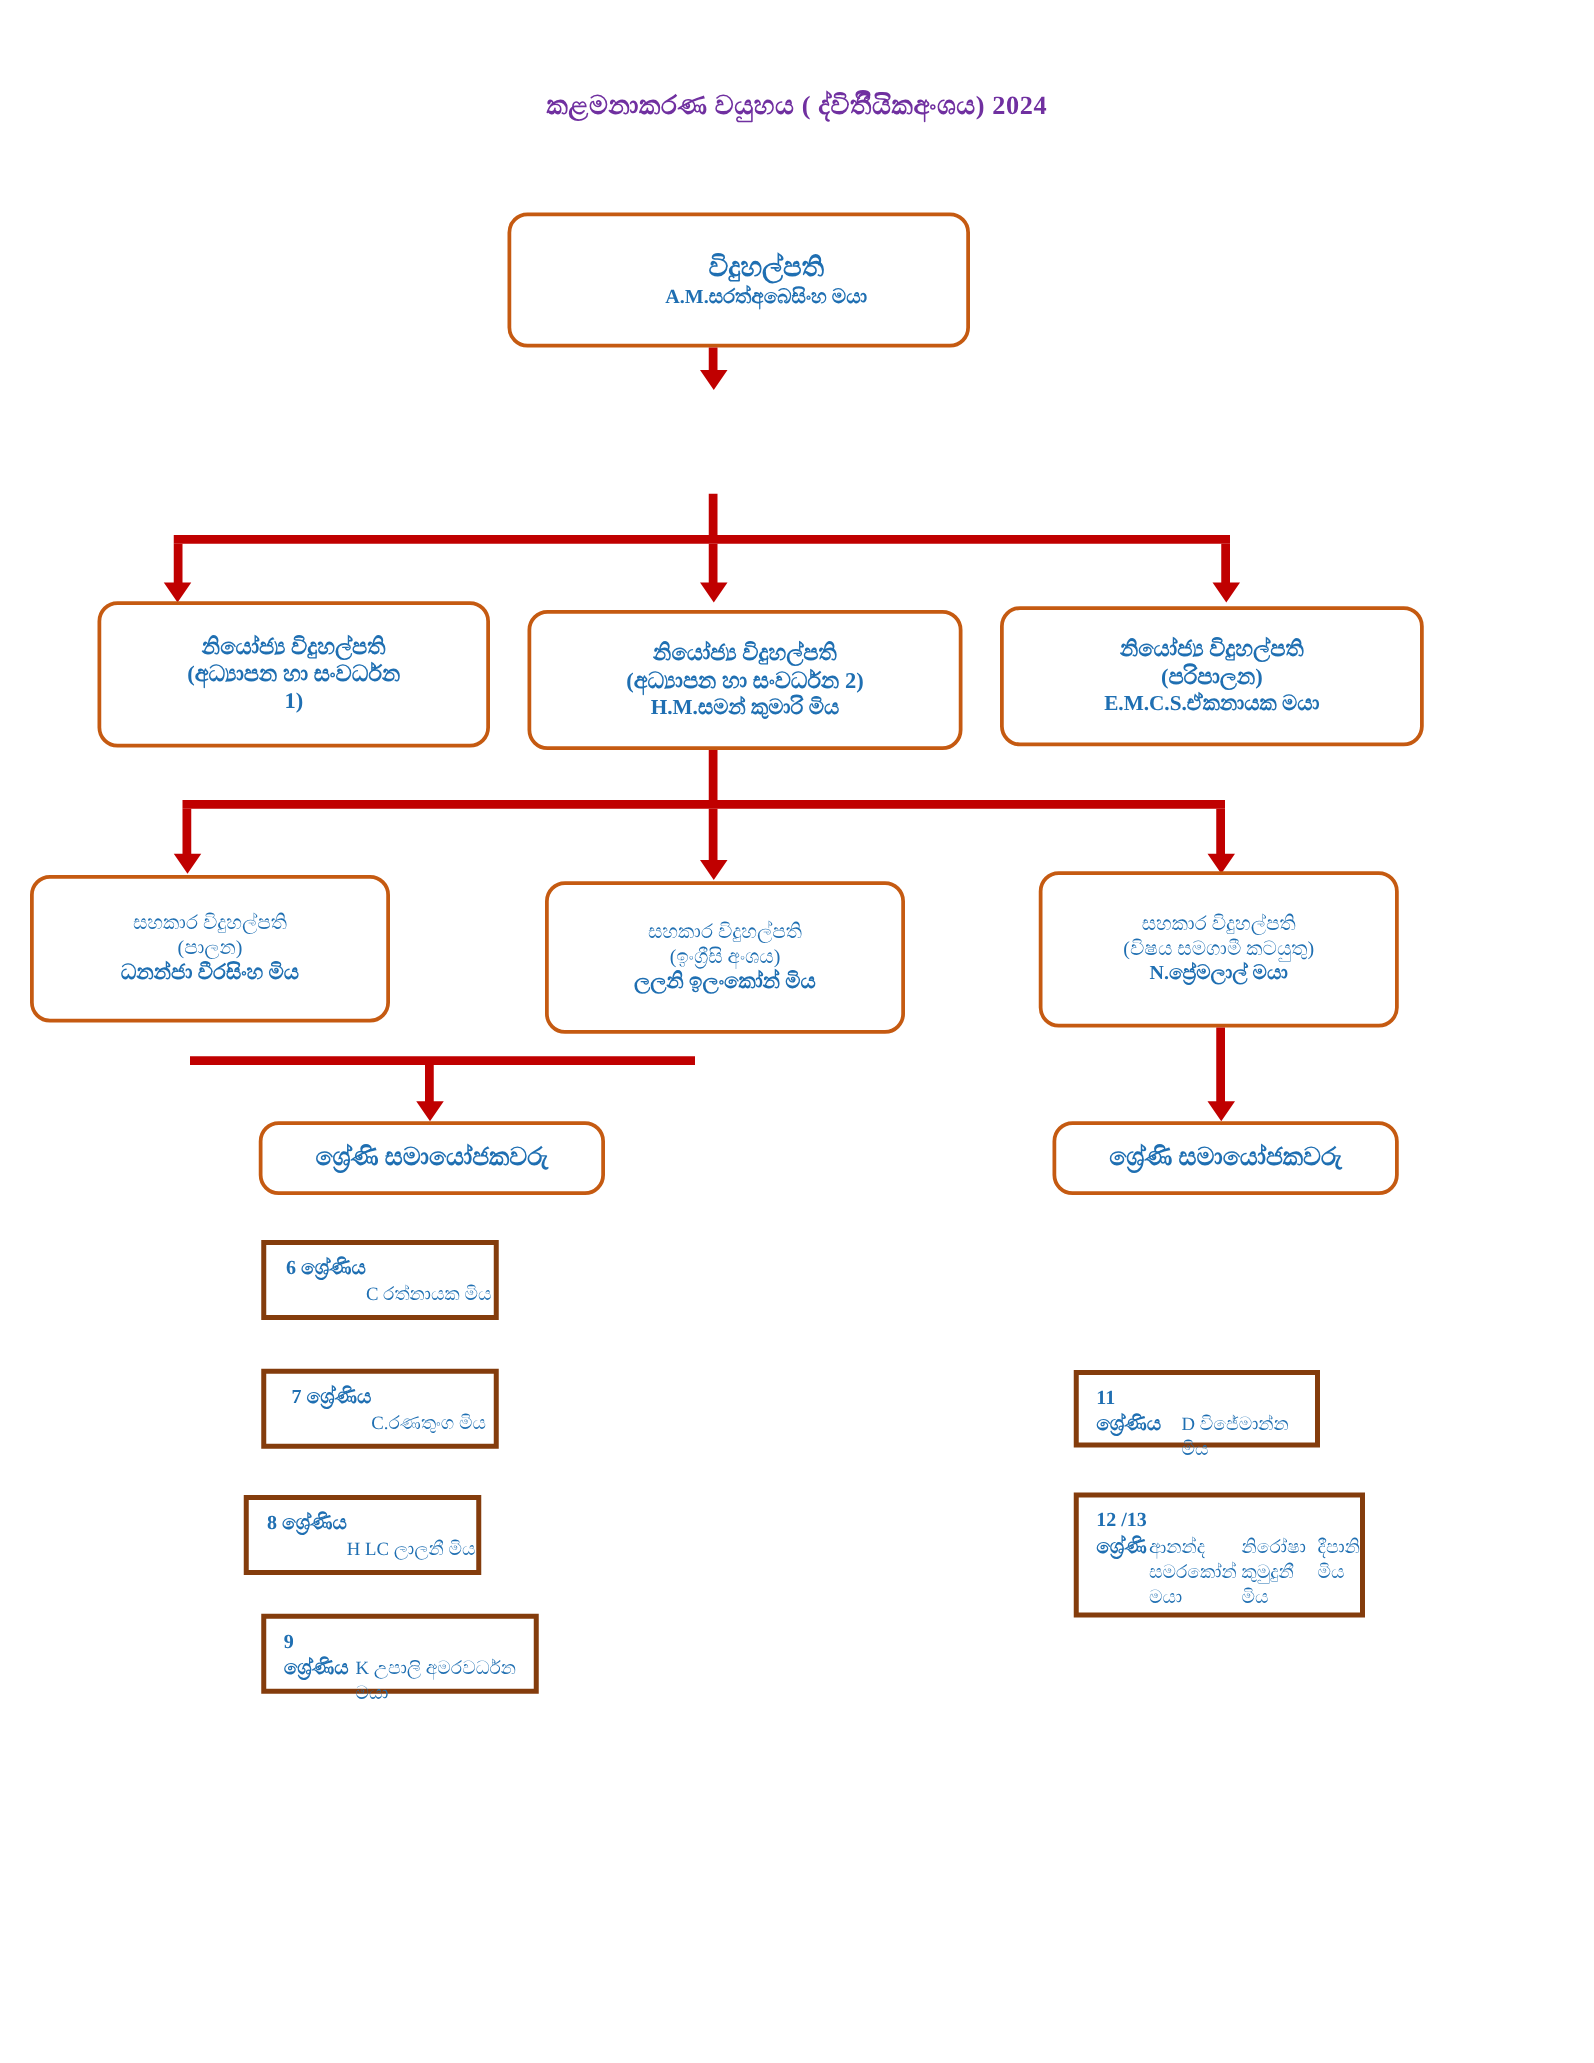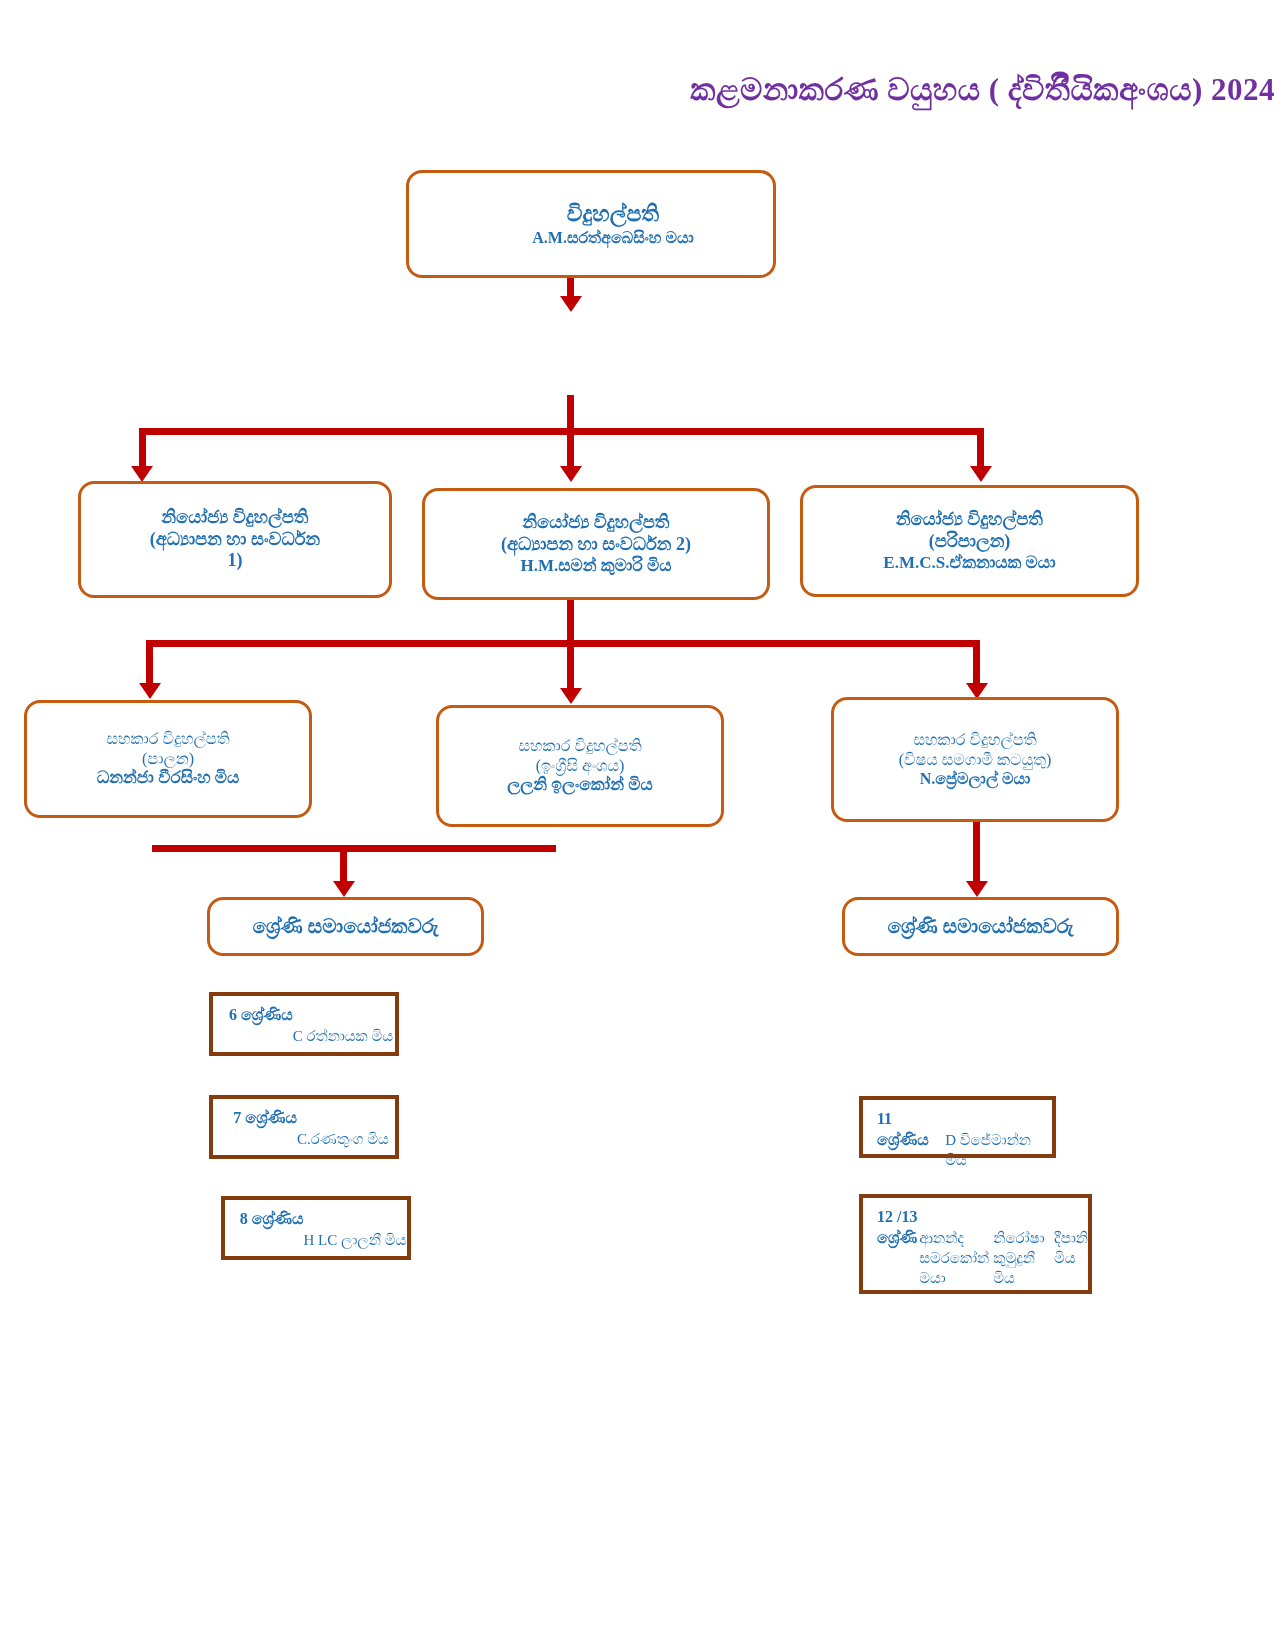--- a/index.html
+++ b/index.html
@@ -20,23 +20,23 @@
     left: 0; top: 0;
     width: 1275px;
     height: 1650px;
   }
 
   .title {
     position: absolute;
     left: 0;
     top: 72px;
     width: 1275px;
-    text-align: right;
+    text-align: center;
     color: #7030a0;
-    font-size: 31px;
+    font-size: 21px;
     font-weight: bold;
     font-family: "Liberation Serif", "DejaVu Serif", serif;
     letter-spacing: 0.5px;
   }
 
   
   .rbox {
     position: absolute;
     box-sizing: border-box;
     border: 3px solid #c55a11;
@@ -188,25 +188,29 @@
   <div class="sbox" style="left:209px; top:992px; width:190px; height:64px;">
     <span class="ln gline">6  ශ්‍රේණිය</span>
     <span class="ln nline">C රත්නායක මිය</span>
   </div>
 
   <div class="sbox" style="left:209px; top:1095px; width:190px; height:64px;">
     <span class="ln gline">7 ශ්‍රේණිය</span>
     <span class="ln nline">C.රණතුංග මිය</span>
   </div>
 
-  <div class="sbox" style="left:221px; top:1196px; width:190px; height:64px;">
+  <div class="sbox" style="left:195px; top:1196px; width:190px; height:64px;">
     <span class="ln gline">8  ශ්‍රේණිය</span>
     <span class="ln nline">H LC ලාලනී මිය</span>
   </div>
 
+  <div class="sbox" style="left:209px; top:1291px; width:222px; height:64px;">
+    <span class="ln gline">9 ශ්‍රේණිය</span>
+    <span class="ln nline">K උපාලි අමරවර්ධන මයා</span>
+  </div>
 
 
   <div class="sbox" style="left:859px; top:1096px; width:197px; height:62px;">
     <span class="ln gline">11  ශ්‍රේණිය</span>
     <span class="ln nline">D විජේමාන්න මිය</span>
   </div>
 
   <div class="sbox" style="left:859px; top:1194px; width:233px; height:100px;">
     <span class="ln gline">12  /13 ශ්‍රේණි</span>
     <span class="ln nline">ආනන්ද සමරකෝන් මයා</span>

